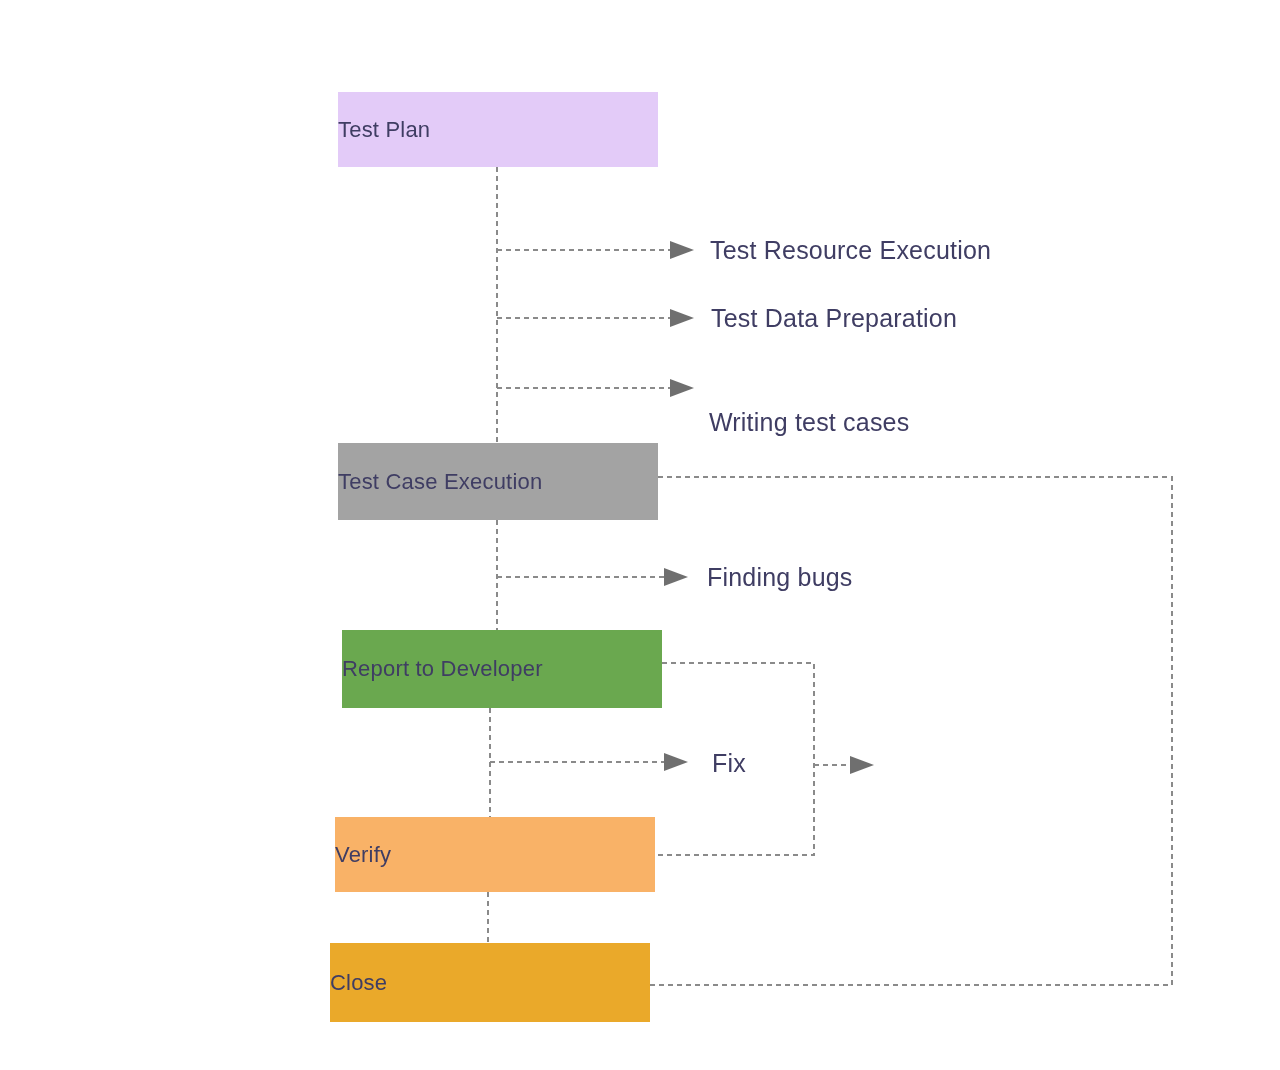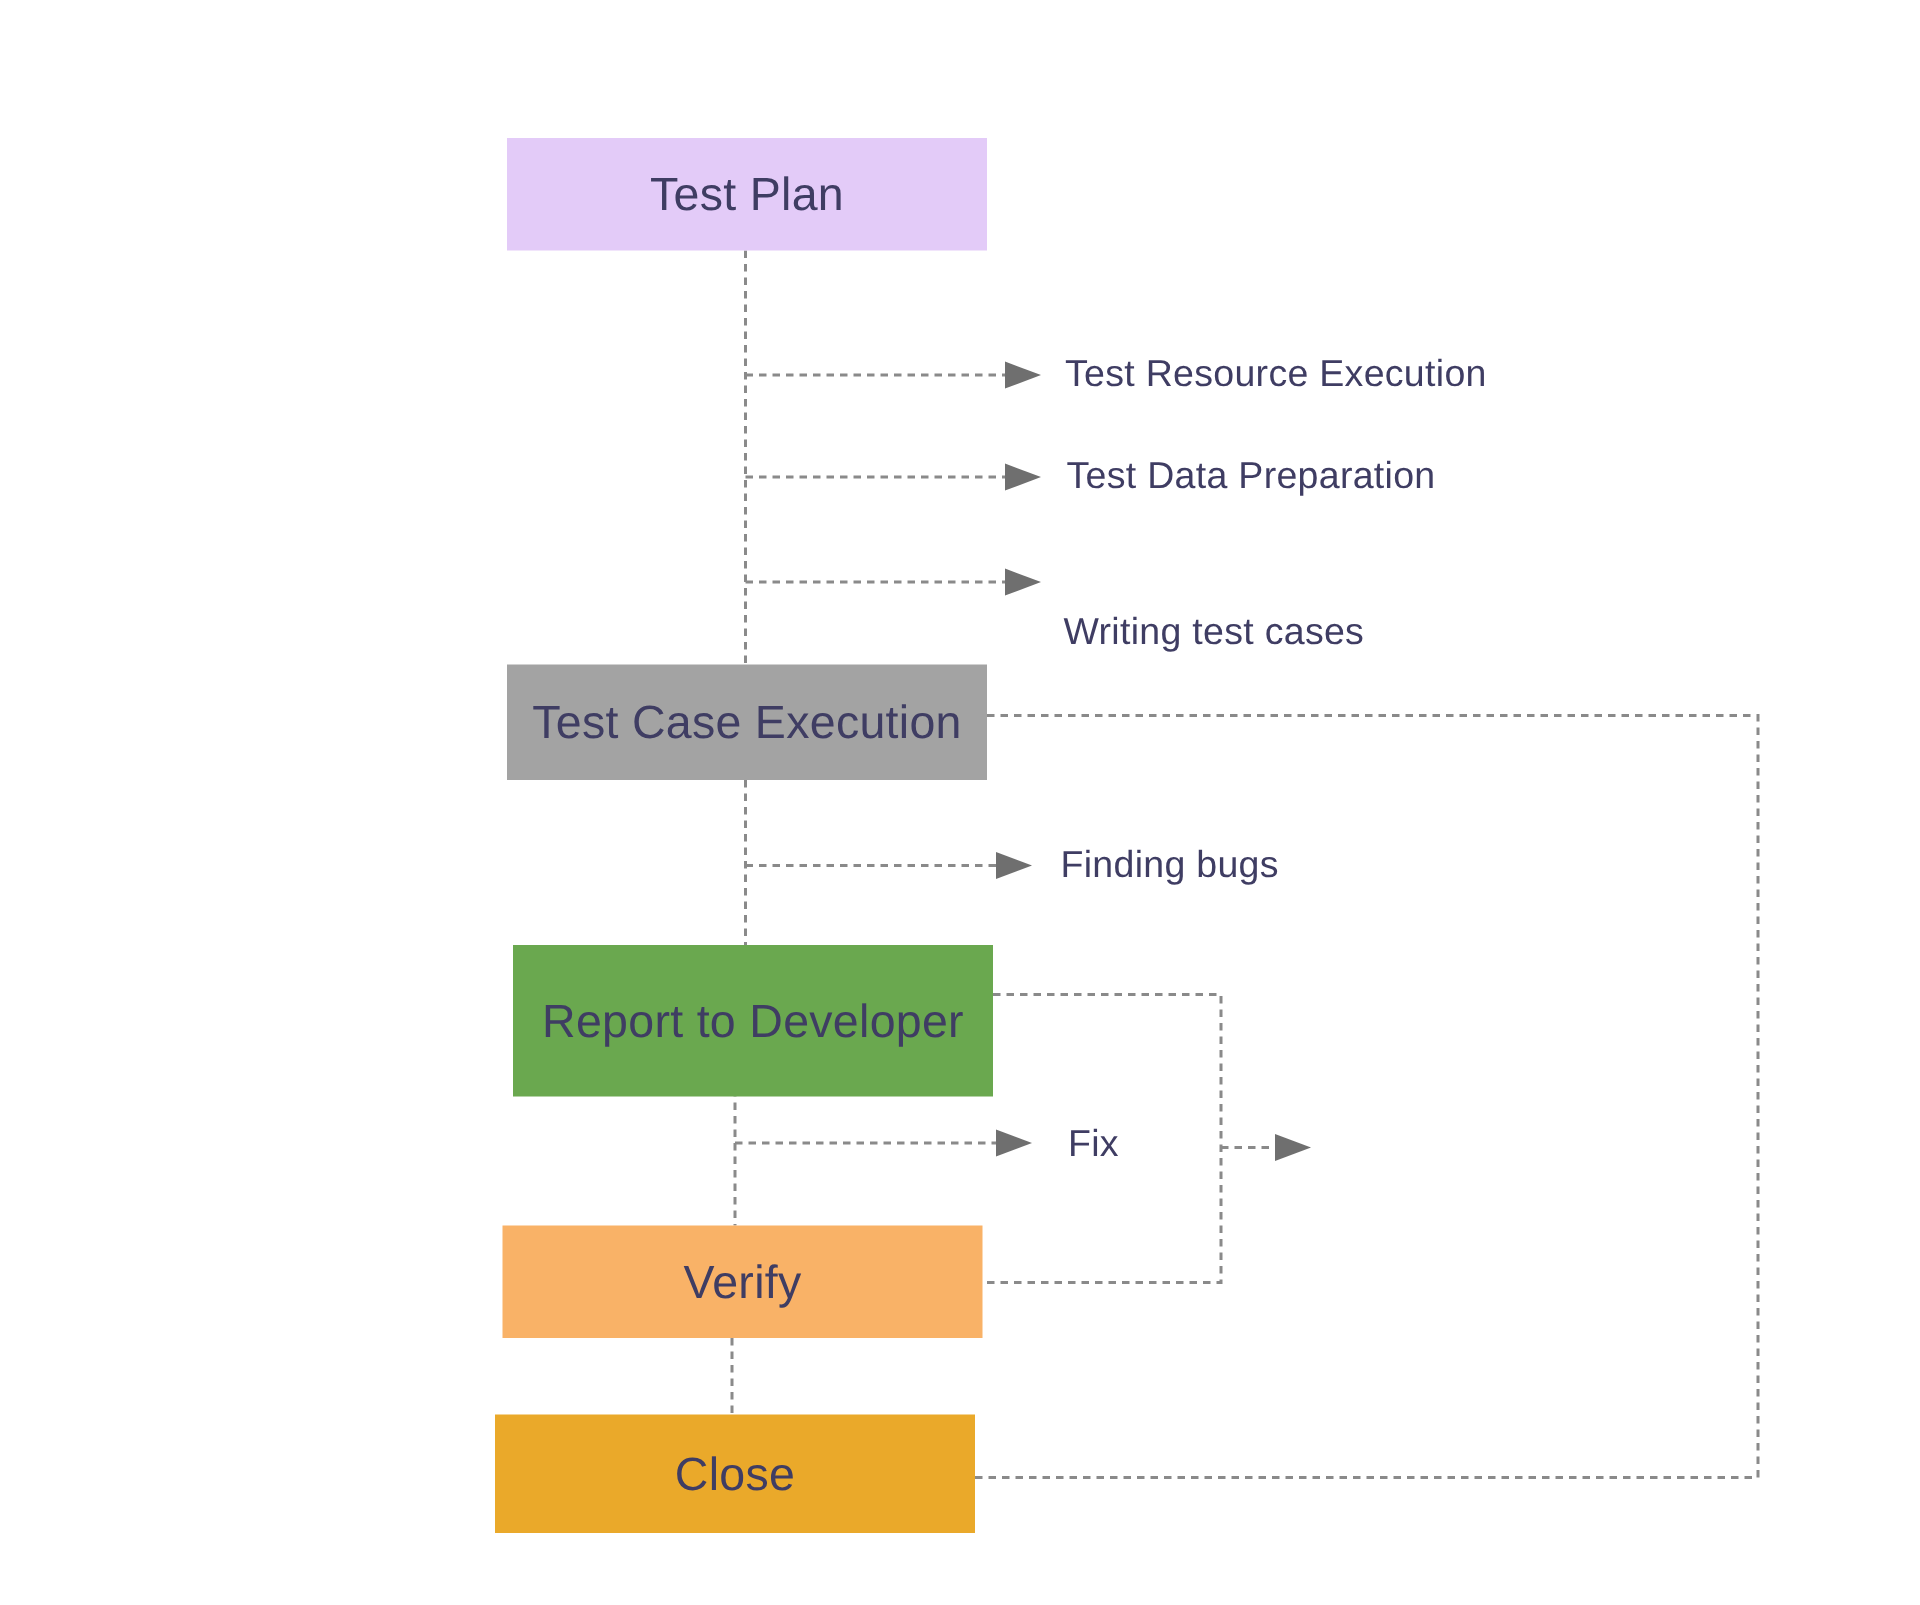--- a/index.html
+++ b/index.html
@@ -32,29 +32,29 @@
     stroke-dasharray: 5 4;
   }
   .connector-layer path.head {
     fill: var(--arrow-color);
     stroke: none;
   }
   .node {
     position: absolute;
     display: flex;
     align-items: center;
-    justify-content: center;
-    font-size: 31px;
+    justify-content: flex-start;
+    font-size: 22px;
     font-weight: 500;
     color: var(--text-color);
     letter-spacing: 0.2px;
   }
   #node-test-plan           { left: 338px; top:  92px; width: 320px; height: 75px; }
   #node-test-case-execution { left: 338px; top: 443px; width: 320px; height: 77px; }
-  #node-report-to-developer { left: 342px; top: 630px; width: 320px; height: 101px; }
+  #node-report-to-developer { left: 342px; top: 630px; width: 320px; height: 78px; }
   #node-verify              { left: 335px; top: 817px; width: 320px; height: 75px; }
   #node-close               { left: 330px; top: 943px; width: 320px; height: 79px; }
   .branch-label {
     position: absolute;
     transform: translateY(-50%);
     font-size: 25px;
     font-weight: 500;
     color: var(--text-color);
     letter-spacing: 0.2px;
     white-space: nowrap;

